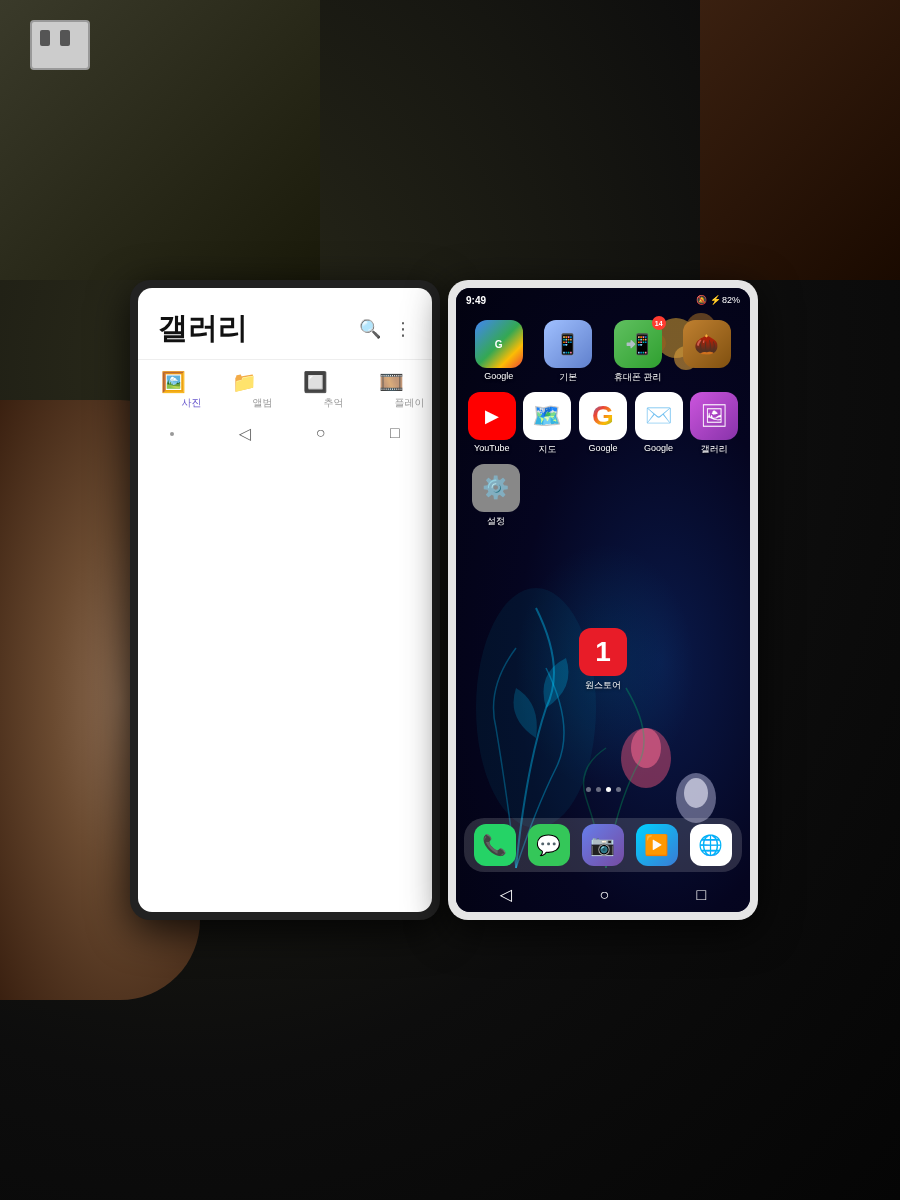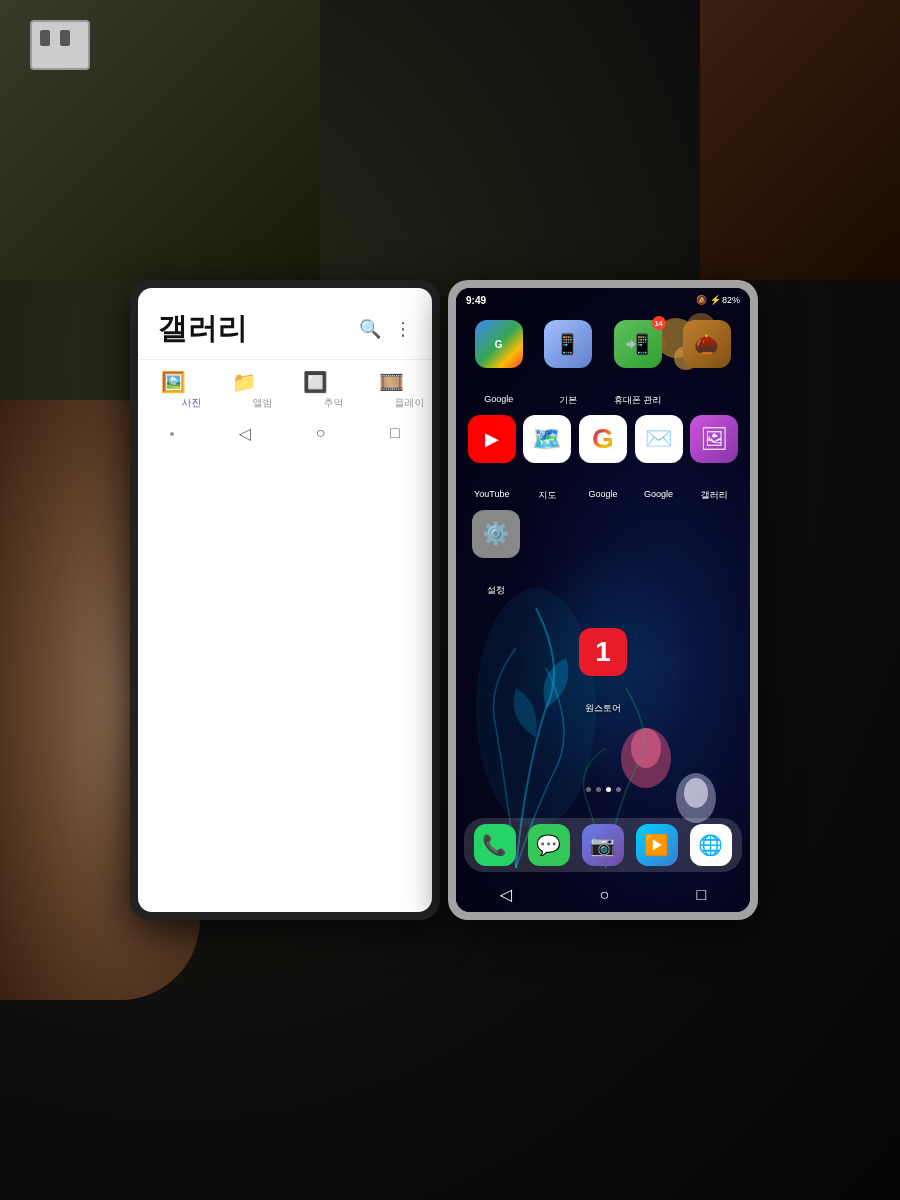--- a/index.html
+++ b/index.html
@@ -174,21 +174,21 @@
       height: 4px;
       background: #999;
       border-radius: 50%;
       align-self: center;
     }
 
     
     .phone-right {
       width: 310px;
       height: 640px;
-      background: #a3a3a3;
+      background: #e5e5e5;
       border-radius: 20px;
       padding: 8px;
       box-shadow: 0 10px 40px rgba(0,0,0,0.8);
       position: relative;
     }
     .phone-right-screen {
       width: 100%;
       height: 100%;
       border-radius: 14px;
       overflow: hidden;
@@ -278,21 +278,20 @@
       align-items: center;
       justify-content: center;
       font-size: 22px;
       position: relative;
     }
     .app-label {
       font-size: 9px;
       color: #fff;
       text-align: right;
       text-shadow: 0 1px 3px rgba(0,0,0,0.8);
-      margin-top: 23px;
     }
 
     
     .icon-google-folder { background: linear-gradient(135deg, #4285F4 0%, #34A853 50%, #FBBC05 75%, #EA4335 100%); }
     .icon-basic { background: linear-gradient(135deg, #a0c0ff, #6080cc); }
     .icon-phone-mgr { background: linear-gradient(135deg, #60c060, #30a030); }
     .icon-nuts { background: linear-gradient(135deg, #c08030, #805010); }
     .icon-youtube { background: #FF0000; }
     .icon-google { background: #fff; }
     .icon-gmail { background: #fff; }

